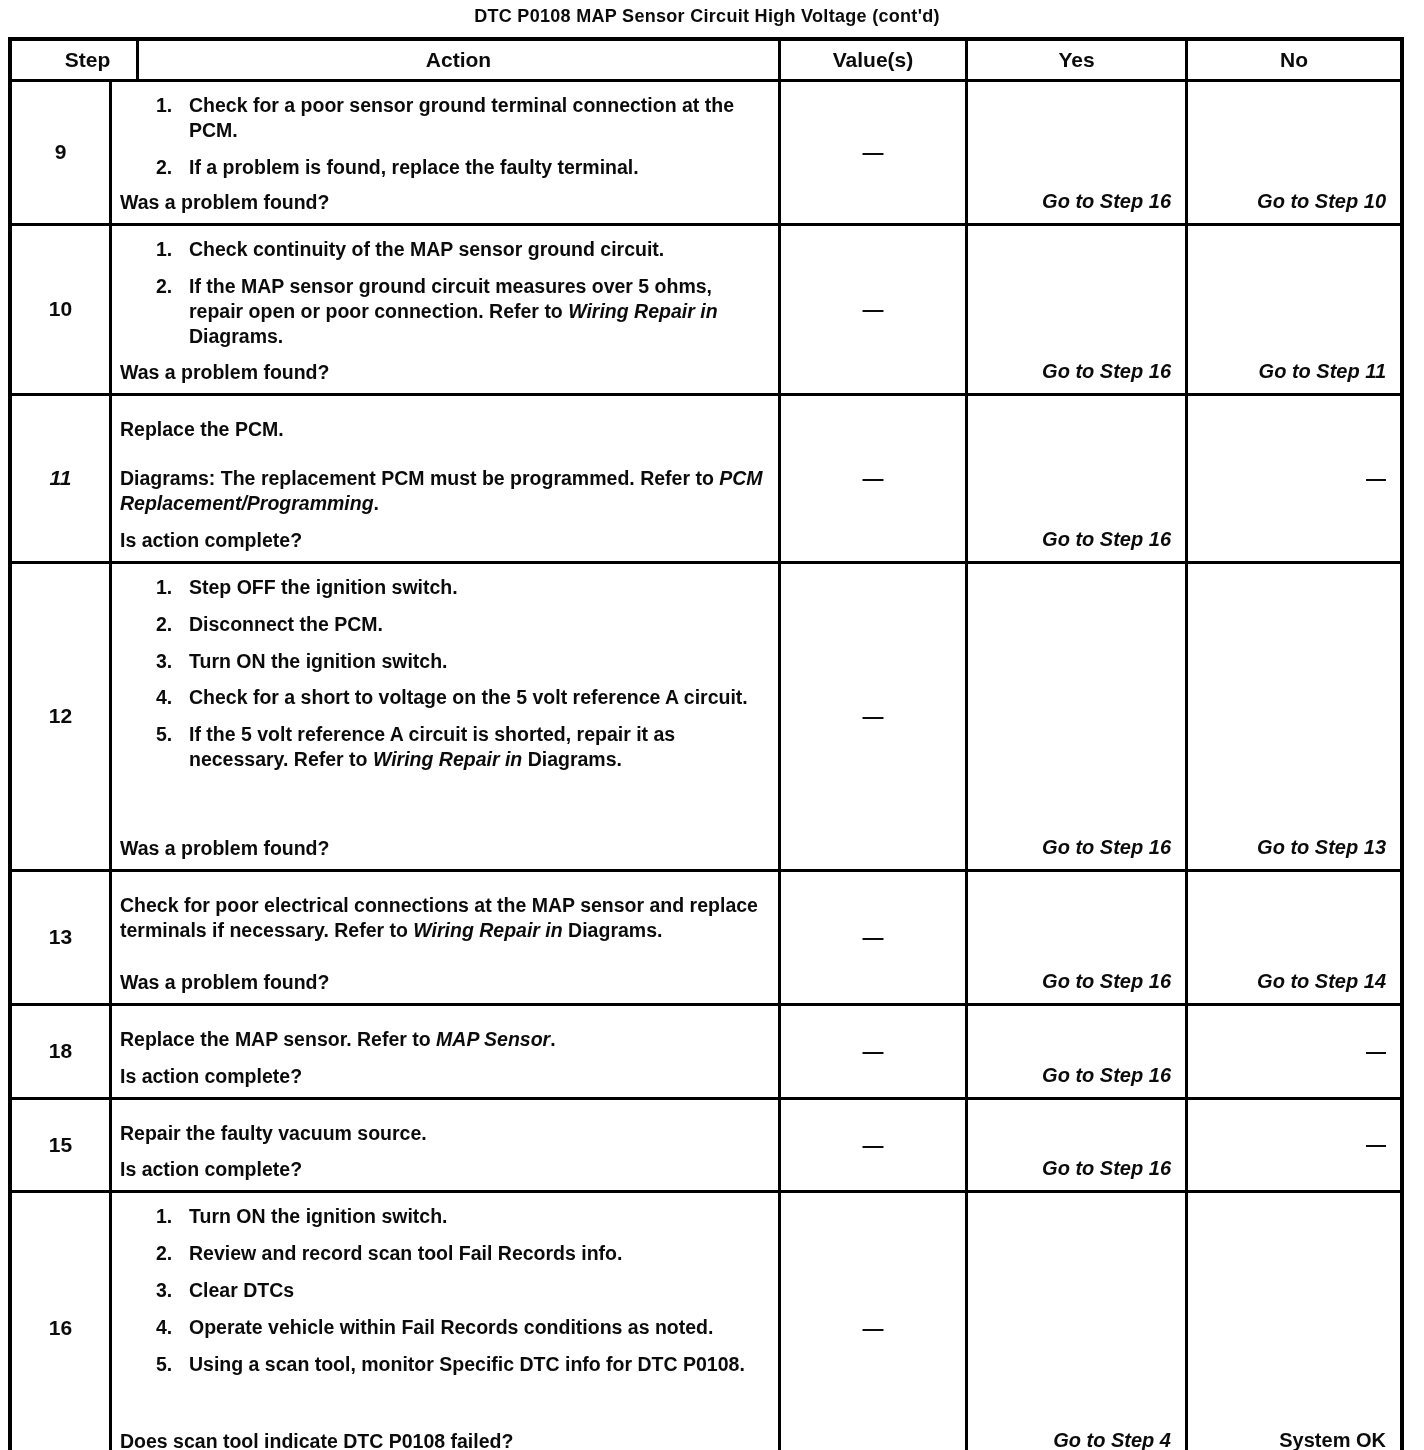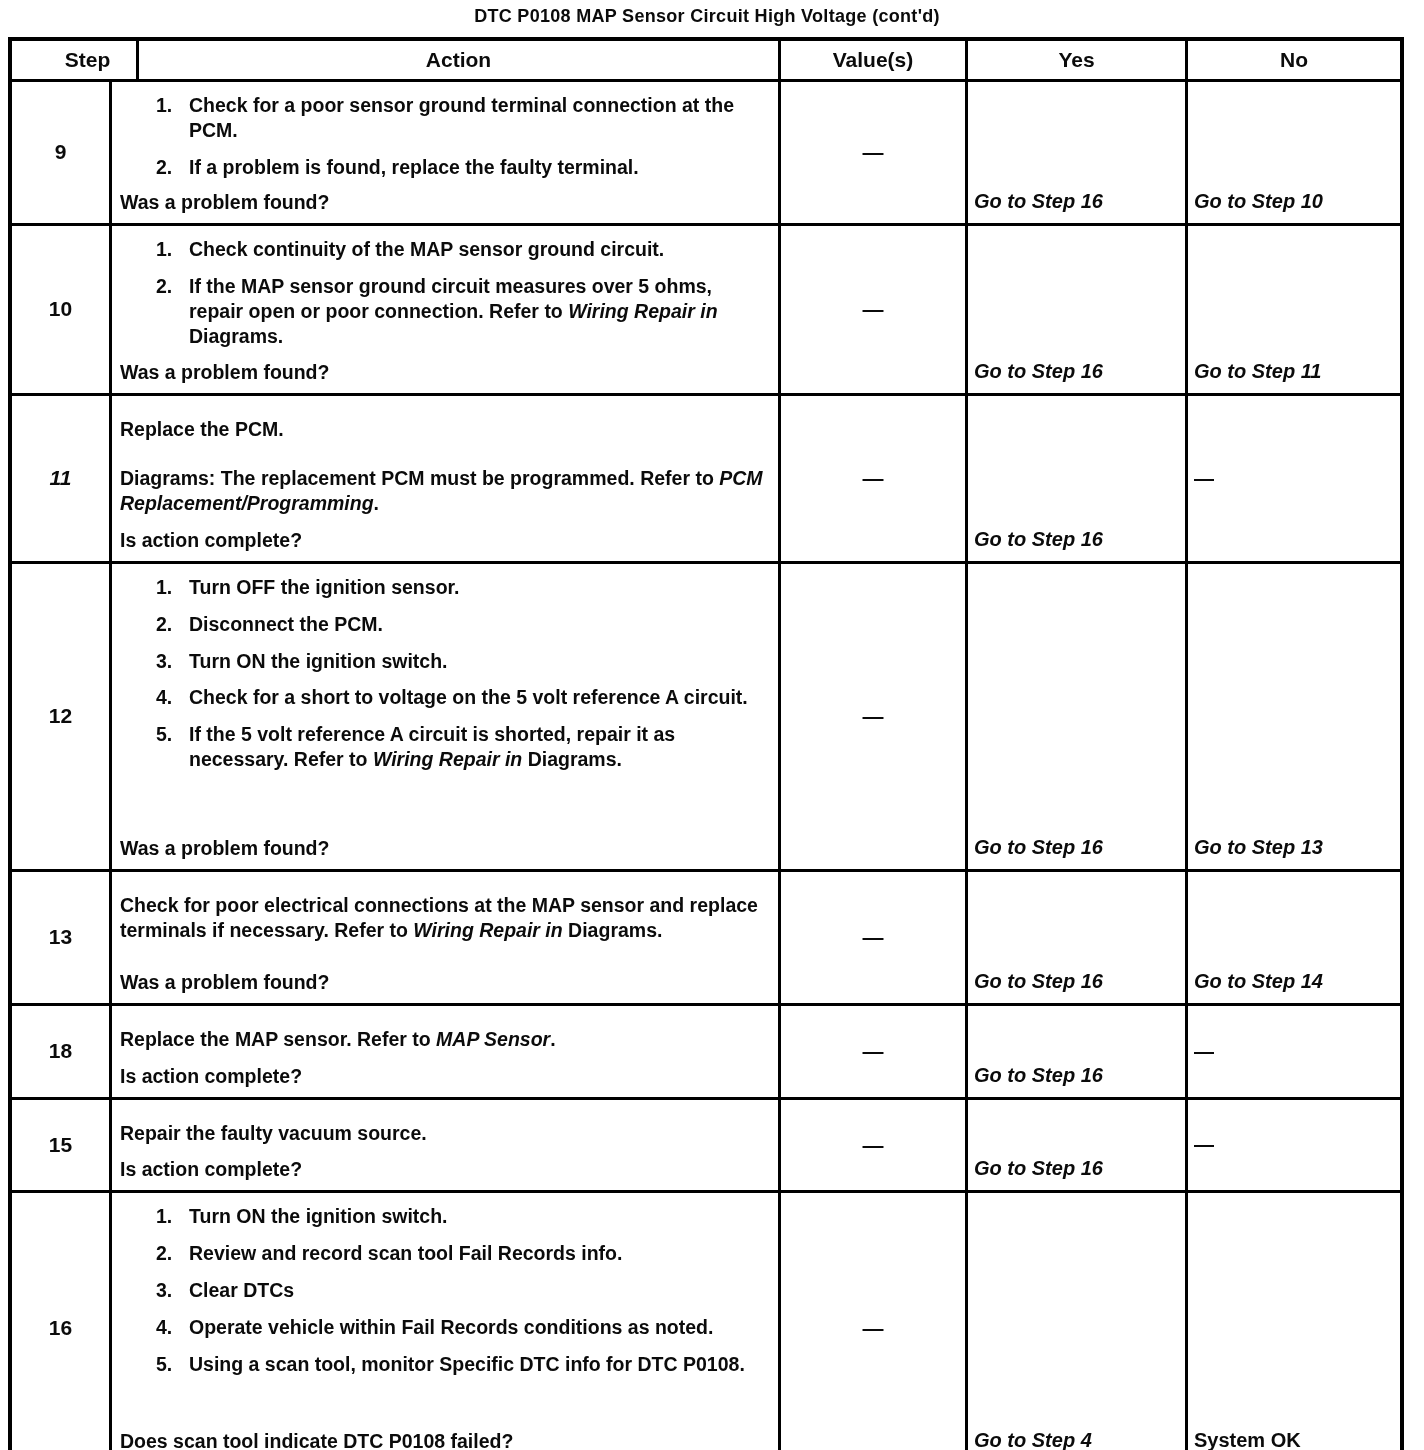--- a/index.html
+++ b/index.html
@@ -75,21 +75,21 @@
   .question { margin-top: auto; padding-bottom: 2px; }
   .value-cell {
     display: flex;
     align-items: center;
     justify-content: center;
     font-size: 21px;
   }
   .ans-cell {
     display: flex;
     align-items: flex-end;
-    justify-content: flex-start;
+    justify-content: flex-end;
     padding: 4px 14px 10px 6px;
     font-size: 20px;
     text-align: center;
   }
   .ans-cell.mid { align-items: center; padding-bottom: 4px; }
   .goto { font-style: italic; }
   .em { font-style: italic; }
   .strong { font-weight: 700; }
 </style>
 </head>
@@ -162,21 +162,21 @@
           </div>
           <div class="cell ans-cell mid">
             <span class="plain">—</span>
           </div>
         </div>
         <div class="row body-row">
           <div class="cell step-cell">12</div>
           <div class="cell action-cell">
             <div class="action-item">
               <span class="num">1.</span>
-              <span class="txt"><span>Turn OFF the ignition sensor.</span></span>
+              <span class="txt"><span>Step OFF the ignition switch.</span></span>
             </div>
             <div class="action-item">
               <span class="num">2.</span>
               <span class="txt"><span>Disconnect the PCM.</span></span>
             </div>
             <div class="action-item">
               <span class="num">3.</span>
               <span class="txt"><span>Turn ON the ignition switch.</span></span>
             </div>
             <div class="action-item">

